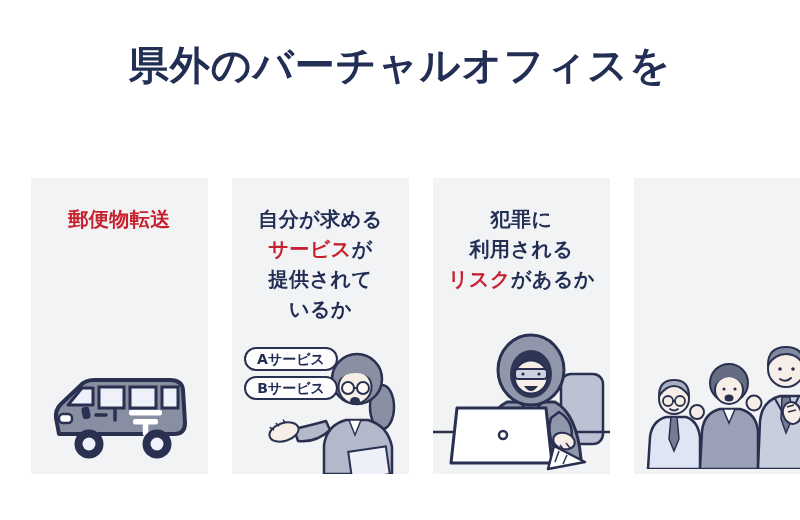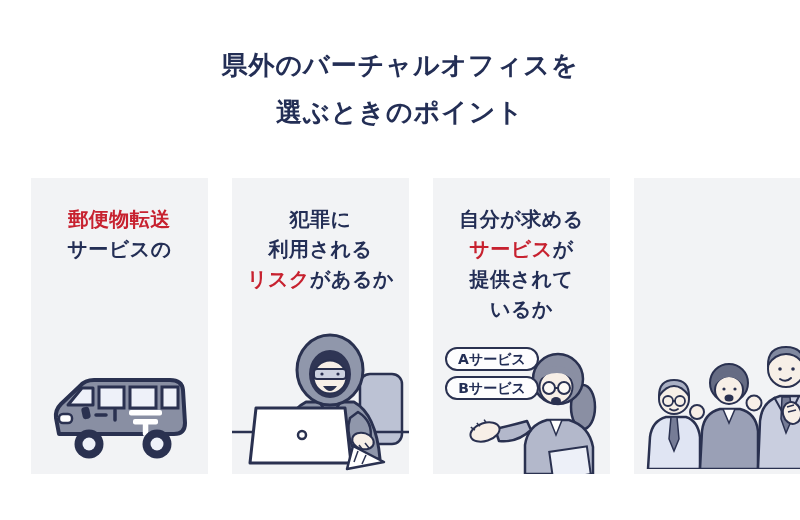--- a/index.html
+++ b/index.html
@@ -7,21 +7,21 @@
   body {
     position:relative;
     background:#ffffff;
     font-family:"DejaVu Sans","Liberation Sans",sans-serif;
     overflow:hidden;
   }
   .title {
     position:absolute; left:0; top:42px; width:800px;
     text-align:center;
     color:#232e55;
-    font-size:26px; font-weight:800;
+    font-size:40px; font-weight:800;
     line-height:47px; letter-spacing:1px;
   }
   .cards {
     position:absolute; left:31px; top:178px;
     display:flex; gap:24px;
   }
   .card {
     width:177px; height:296px;
     background:#f2f3f5;
     position:relative; overflow:hidden;
@@ -51,29 +51,28 @@
   }
   .service-label.a { top:169px; }
   .service-label.b { top:198px; }
   svg { display:block; }
 </style>
 </head>
 <body>
 
 <h1 class="title">
   <span>県外のバーチャルオフィスを</span><br>
-  <span>選ぶときのポイント</span>
 </h1>
 
 <div class="cards">
 
   <div class="card">
     <div class="card-text">
       <span class="red">郵便物転送</span><br>
-      <span>サービスの</span><br>
+      <br>
       <br>
     </div>
     <svg class="illus illus-van" width="150" height="105" viewBox="0 0 150 105">
 
       <path d="M15,72 L12,56 Q11,48 17,42 L36,24 Q41,18 50,18 L126,18 Q138,18 139,28 L141,61 Q141,72 130,72 Z" fill="#898fa3" stroke="#2a3150" stroke-width="4" stroke-linejoin="round"></path>
 
       <polygon points="24,43 38,26 49,26 49,43" fill="#eef1f9" stroke="#2a3150" stroke-width="3" stroke-linejoin="round"></polygon>
 
       <rect x="55" y="25" width="25" height="21" fill="#eef1f9" stroke="#2a3150" stroke-width="3"></rect>
       <rect x="86" y="25" width="26" height="21" fill="#eef1f9" stroke="#2a3150" stroke-width="3"></rect>
@@ -89,62 +88,20 @@
       <g>
         <rect x="85" y="48" width="33" height="5.5" rx="2" fill="#ffffff"></rect>
         <rect x="89" y="57" width="25" height="5.5" rx="2" fill="#ffffff"></rect>
         <rect x="98.8" y="57" width="5.5" height="17" rx="2" fill="#ffffff"></rect>
       </g>
 
       <circle cx="45" cy="82" r="14.5" fill="#2a3150"></circle>
       <circle cx="45" cy="82" r="6.5" fill="#eef1f9"></circle>
       <circle cx="113" cy="82" r="14.5" fill="#2a3150"></circle>
       <circle cx="113" cy="82" r="6.5" fill="#eef1f9"></circle>
-    </svg>
-  </div>
-
-  <div class="card">
-    <div class="card-text">
-      <span>犯罪に</span><br>
-      <span>利用される</span><br>
-      <span class="red">リスク</span><span>があるか</span>
-    </div>
-    <svg class="illus illus-hacker" width="177" height="150" viewBox="0 0 177 150">
-
-      <rect x="128" y="50" width="42" height="70" rx="10" fill="#bcc2d4" stroke="#2a3150" stroke-width="2.5"></rect>
-
-      <line x1="0" y1="108" x2="177" y2="108" stroke="#2a3150" stroke-width="2.5"></line>
-
-      <path d="M48,135 Q50,90 74,78 L122,78 Q144,90 148,135 Z" fill="#9097ab" stroke="#2a3150" stroke-width="3" stroke-linejoin="round"></path>
-
-      <ellipse cx="98" cy="46" rx="33" ry="35" fill="#9097ab" stroke="#2a3150" stroke-width="3"></ellipse>
-      <ellipse cx="98" cy="50" rx="21" ry="24" fill="#2f3554"></ellipse>
-
-      <circle cx="98" cy="53" r="16.5" fill="#f7efe7" stroke="#2a3150" stroke-width="2"></circle>
-
-      <rect x="82" y="45" width="32" height="10" rx="3" fill="#ccd2e0" stroke="#2a3150" stroke-width="2"></rect>
-      <circle cx="90" cy="50" r="1.6" fill="#2a3150"></circle>
-      <circle cx="106" cy="50" r="1.6" fill="#2a3150"></circle>
-
-      <path d="M91,62 Q98,72 105,62 Z" fill="#2a3150"></path>
-
-      <path d="M88,79 L98,94 L108,79" fill="none" stroke="#2a3150" stroke-width="2.5" stroke-linejoin="round"></path>
-
-      <path d="M126,88 Q142,98 138,116 L120,122 Q114,106 118,94 Z" fill="#9097ab" stroke="#2a3150" stroke-width="2.5" stroke-linejoin="round"></path>
-
-      <polygon points="24,84 113,84 119,139 18,139" fill="#ffffff" stroke="#2a3150" stroke-width="3" stroke-linejoin="round"></polygon>
-      <circle cx="70" cy="111" r="4" fill="none" stroke="#2a3150" stroke-width="2.5"></circle>
-
-      <polygon points="121,122 152,138 115,145" fill="#ffffff" stroke="#2a3150" stroke-width="2.5" stroke-linejoin="round"></polygon>
-      <line x1="126" y1="127" x2="122" y2="138" stroke="#2a3150" stroke-width="1.5"></line>
-      <line x1="134" y1="131" x2="130" y2="140" stroke="#2a3150" stroke-width="1.5"></line>
-
-      <ellipse cx="131" cy="117" rx="11" ry="8" fill="#f7efe7" stroke="#2a3150" stroke-width="2" transform="rotate(18 131 117)"></ellipse>
-      <line x1="127" y1="121" x2="131" y2="126" stroke="#2a3150" stroke-width="1.5"></line>
-      <line x1="133" y1="119" x2="137" y2="124" stroke="#2a3150" stroke-width="1.5"></line>
     </svg>
   </div>
 
   <div class="card">
     <div class="card-text">
       <span>自分が求める</span><br>
       <span class="red">サービス</span><span>が</span><br>
       <span>提供されて</span><br>
       <span>いるか</span>
     </div>
@@ -174,20 +131,62 @@
       <path d="M98,101 Q84,114 66,112 L62,100 Q80,96 94,92 Z" fill="#b3b8cb" stroke="#2a3150" stroke-width="2.5" stroke-linejoin="round"></path>
 
       <g transform="rotate(-18 52 103)">
         <ellipse cx="52" cy="103" rx="15" ry="9" fill="#f7efe7" stroke="#2a3150" stroke-width="2"></ellipse>
         <line x1="43" y1="98" x2="40" y2="94" stroke="#2a3150" stroke-width="1.5"></line>
         <line x1="49" y1="96" x2="47" y2="92" stroke="#2a3150" stroke-width="1.5"></line>
         <line x1="56" y1="95" x2="55" y2="91" stroke="#2a3150" stroke-width="1.5"></line>
       </g>
 
       <rect x="118" y="120" width="38" height="28" fill="#edf0f8" stroke="#2a3150" stroke-width="2" transform="rotate(-8 137 134)"></rect>
+    </svg>
+  </div>
+
+  <div class="card">
+    <div class="card-text">
+      <span>犯罪に</span><br>
+      <span>利用される</span><br>
+      <span class="red">リスク</span><span>があるか</span>
+    </div>
+    <svg class="illus illus-hacker" width="177" height="150" viewBox="0 0 177 150">
+
+      <rect x="128" y="50" width="42" height="70" rx="10" fill="#bcc2d4" stroke="#2a3150" stroke-width="2.5"></rect>
+
+      <line x1="0" y1="108" x2="177" y2="108" stroke="#2a3150" stroke-width="2.5"></line>
+
+      <path d="M48,135 Q50,90 74,78 L122,78 Q144,90 148,135 Z" fill="#9097ab" stroke="#2a3150" stroke-width="3" stroke-linejoin="round"></path>
+
+      <ellipse cx="98" cy="46" rx="33" ry="35" fill="#9097ab" stroke="#2a3150" stroke-width="3"></ellipse>
+      <ellipse cx="98" cy="50" rx="21" ry="24" fill="#2f3554"></ellipse>
+
+      <circle cx="98" cy="53" r="16.5" fill="#f7efe7" stroke="#2a3150" stroke-width="2"></circle>
+
+      <rect x="82" y="45" width="32" height="10" rx="3" fill="#ccd2e0" stroke="#2a3150" stroke-width="2"></rect>
+      <circle cx="90" cy="50" r="1.6" fill="#2a3150"></circle>
+      <circle cx="106" cy="50" r="1.6" fill="#2a3150"></circle>
+
+      <path d="M91,62 Q98,72 105,62 Z" fill="#2a3150"></path>
+
+      <path d="M88,79 L98,94 L108,79" fill="none" stroke="#2a3150" stroke-width="2.5" stroke-linejoin="round"></path>
+
+      <path d="M126,88 Q142,98 138,116 L120,122 Q114,106 118,94 Z" fill="#9097ab" stroke="#2a3150" stroke-width="2.5" stroke-linejoin="round"></path>
+
+      <polygon points="24,84 113,84 119,139 18,139" fill="#ffffff" stroke="#2a3150" stroke-width="3" stroke-linejoin="round"></polygon>
+      <circle cx="70" cy="111" r="4" fill="none" stroke="#2a3150" stroke-width="2.5"></circle>
+
+      <polygon points="121,122 152,138 115,145" fill="#ffffff" stroke="#2a3150" stroke-width="2.5" stroke-linejoin="round"></polygon>
+      <line x1="126" y1="127" x2="122" y2="138" stroke="#2a3150" stroke-width="1.5"></line>
+      <line x1="134" y1="131" x2="130" y2="140" stroke="#2a3150" stroke-width="1.5"></line>
+
+      <ellipse cx="131" cy="117" rx="11" ry="8" fill="#f7efe7" stroke="#2a3150" stroke-width="2" transform="rotate(18 131 117)"></ellipse>
+      <line x1="127" y1="121" x2="131" y2="126" stroke="#2a3150" stroke-width="1.5"></line>
+      <line x1="133" y1="119" x2="137" y2="124" stroke="#2a3150" stroke-width="1.5"></line>
     </svg>
   </div>
 
   <div class="card">
     <svg class="illus illus-team" width="177" height="160" viewBox="0 0 177 160">
 
       <g>
         <path d="M14,160 L16,128 Q18,112 32,108 L52,108 Q64,112 66,128 L66,160 Z" fill="#e0e5f3" stroke="#2a3150" stroke-width="2.5" stroke-linejoin="round"></path>
         <circle cx="40" cy="90" r="15" fill="#f7efe7" stroke="#2a3150" stroke-width="2"></circle>
         <path d="M25,87 Q25,71 40,71 Q55,71 55,87 Q48,77 40,77 Q32,77 25,87 Z" fill="#aab0c4" stroke="#2a3150" stroke-width="2"></path>

